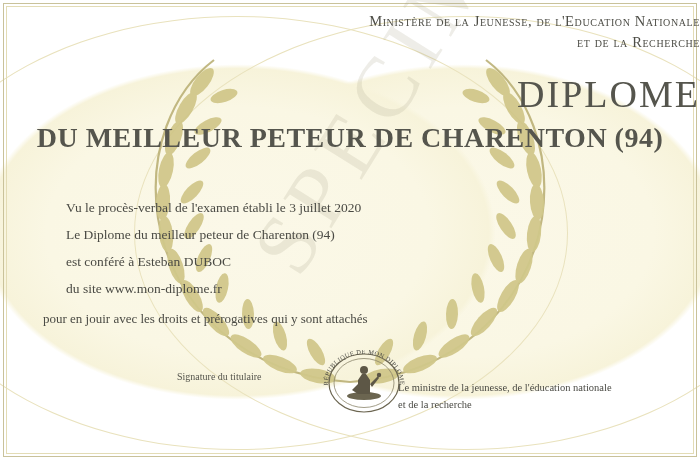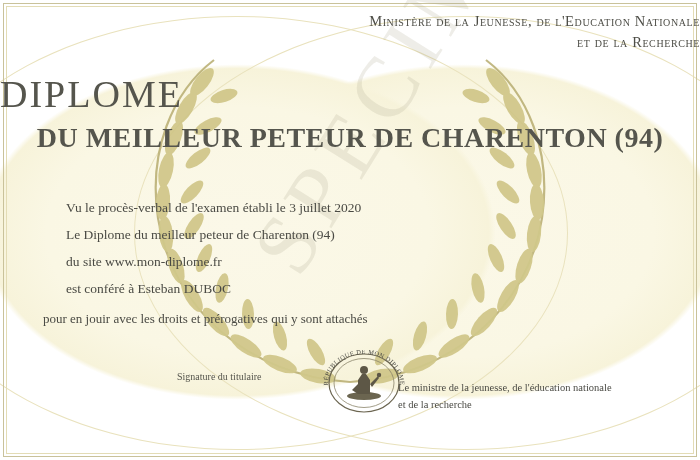--- a/index.html
+++ b/index.html
@@ -92,21 +92,21 @@
     letter-spacing: .6px;
     color: #4d4d46;
     line-height: 1.45;
   }
 
   .title {
     position: absolute;
     top: 72px;
     left: 0;
     width: 700px;
-    text-align: left;
+    text-align: right;
     font-size: 38px;
     letter-spacing: 2px;
     color: #55554d;
   }
   .subtitle {
     position: absolute;
     top: 122px;
     left: 0;
     width: 700px;
     text-align: center;
@@ -244,22 +244,22 @@
       <div>Ministère de la Jeunesse, de l'Education Nationale</div>
       <div>et de la Recherche</div>
     </div>
 
     <div class="title">DIPLOME</div>
     <div class="subtitle">DU MEILLEUR PETEUR DE CHARENTON (94)</div>
 
     <div class="body-text">
       <p>Vu le procès-verbal de l'examen établi le 3 juillet 2020</p>
       <p>Le Diplome du meilleur peteur de Charenton (94)</p>
+      <p>est conféré à Esteban DUBOC</p>
       <p>du site www.mon-diplome.fr</p>
-      <p>est conféré à Esteban DUBOC</p>
     </div>
 
     <div class="enjoy">pour en jouir avec les droits et prérogatives qui y sont attachés</div>
 
     <div class="sig-left">Signature du titulaire</div>
 
     <div class="sig-right">
       <div>Le ministre de la jeunesse, de l'éducation nationale</div>
       <div>et de la recherche</div>
     </div>

